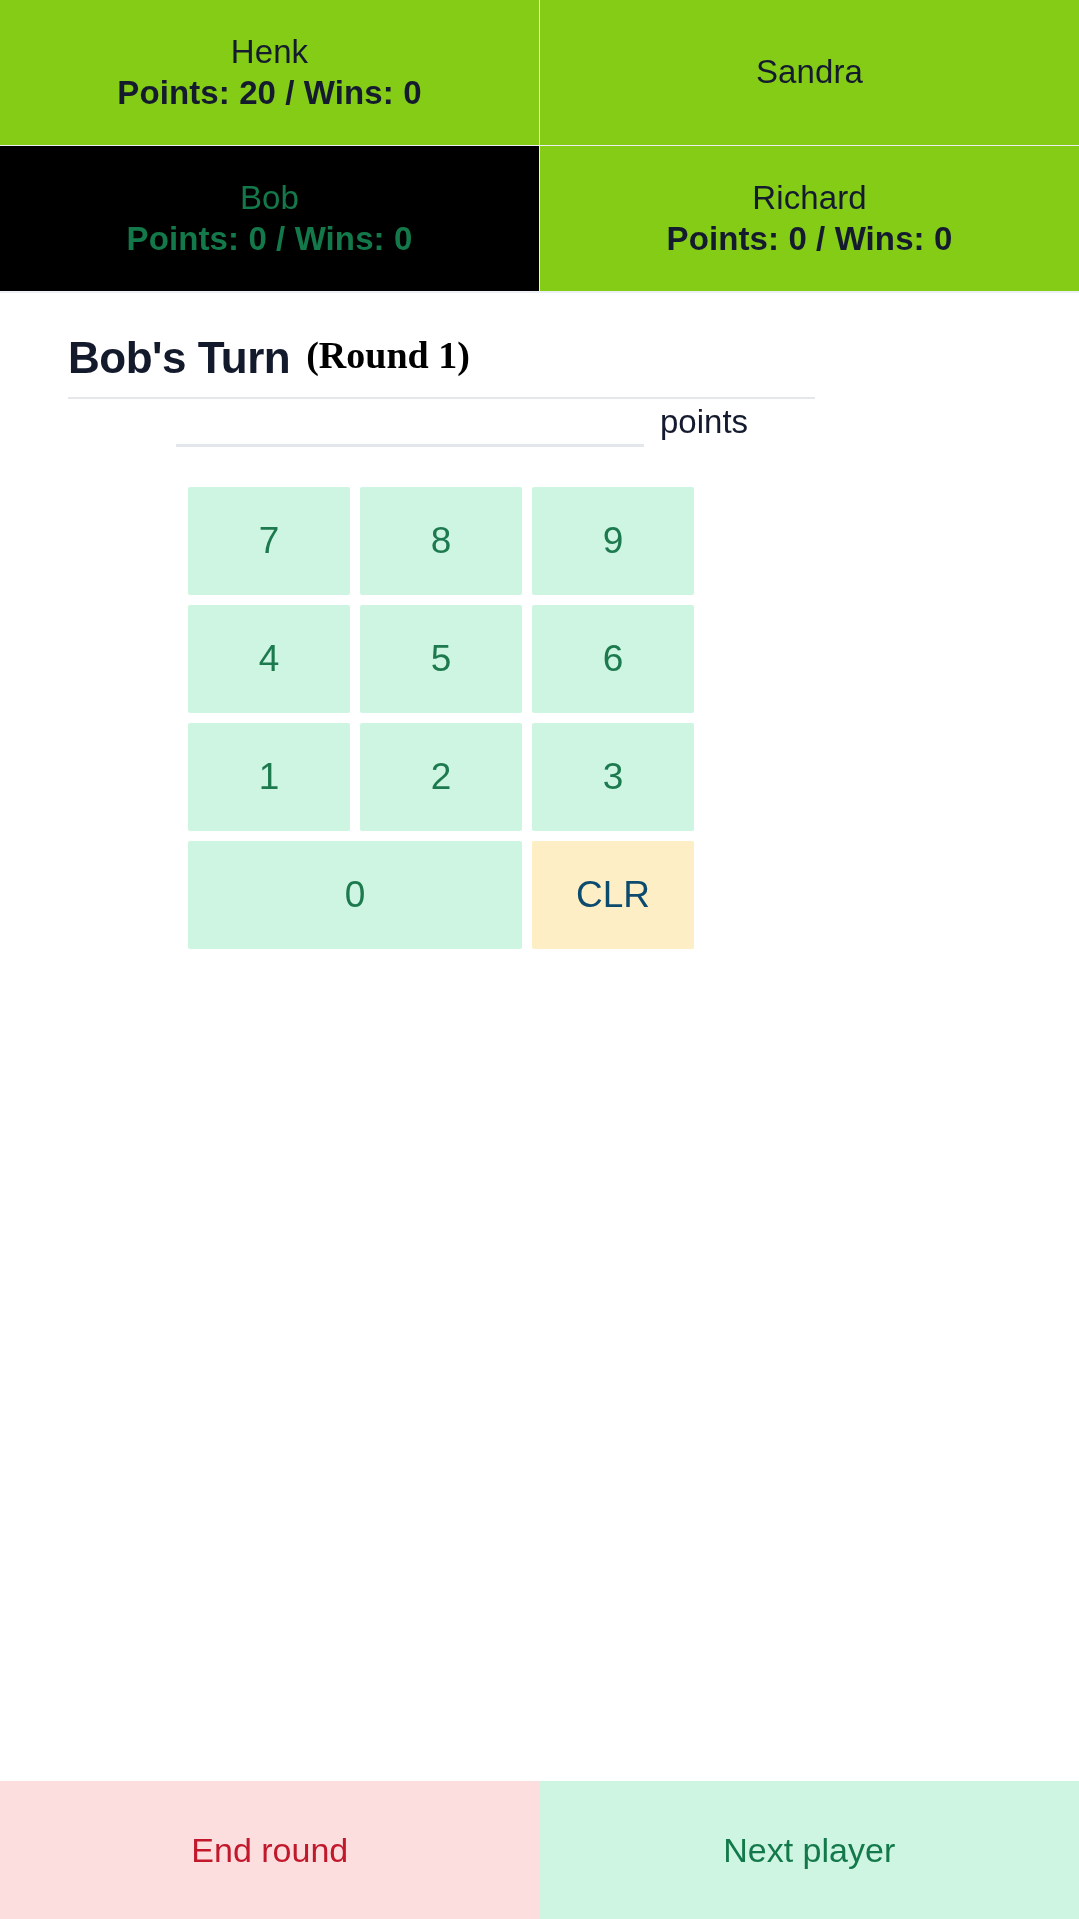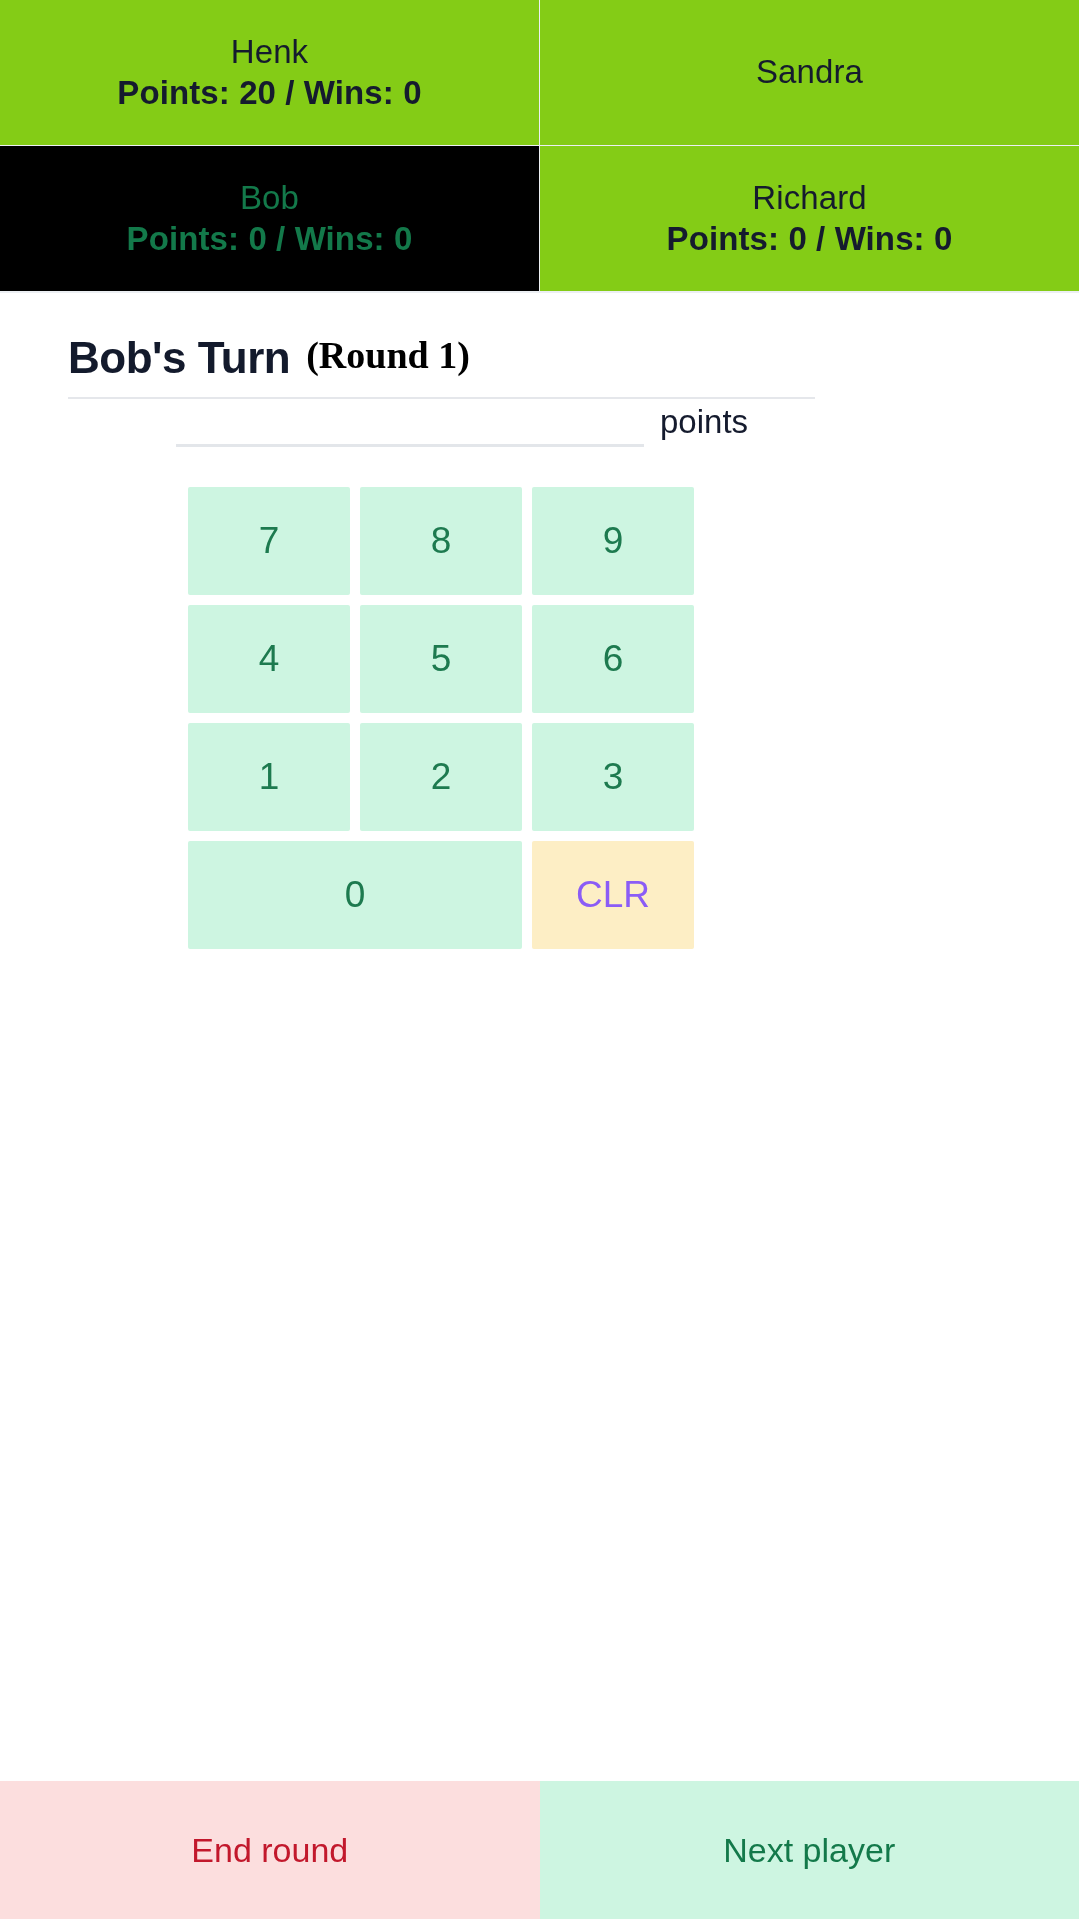--- a/index.html
+++ b/index.html
@@ -156,21 +156,21 @@
     color: #1d7a4f;
     cursor: pointer;
     display: flex;
     align-items: center;
     justify-content: center;
     padding: 0;
   }
   .key.wide { grid-column: span 2; }
   .key.clear {
     background: #fdeec5;
-    color: #8b5cf6;
+    color: #0c4a6e;
     text-align: right;
   }
 
   
   .footer {
     flex: 0 0 138px;
     display: grid;
     grid-template-columns: 1fr 1fr;
     width: 100%;
   }

